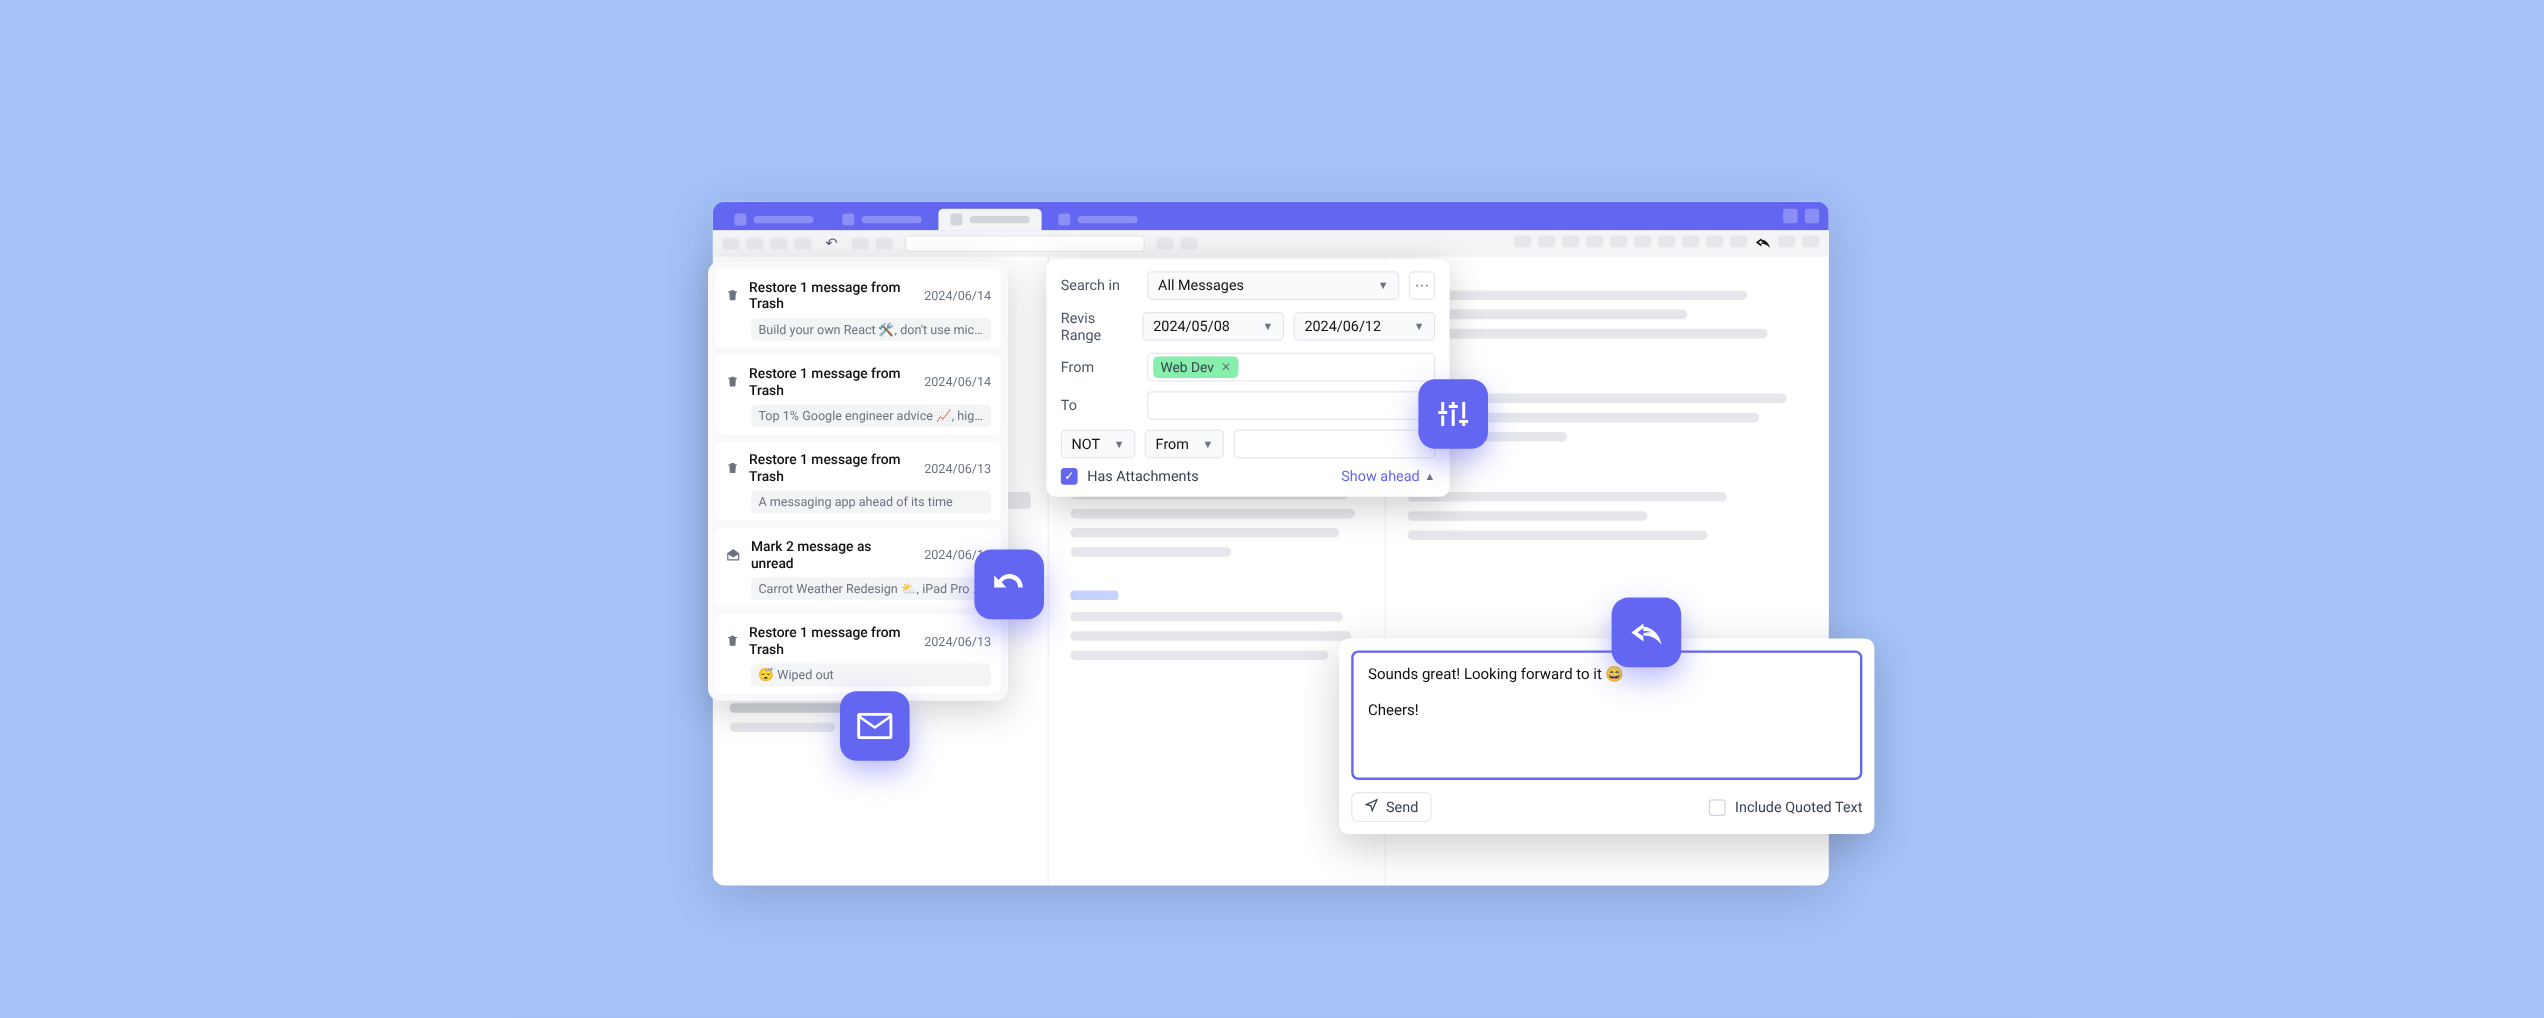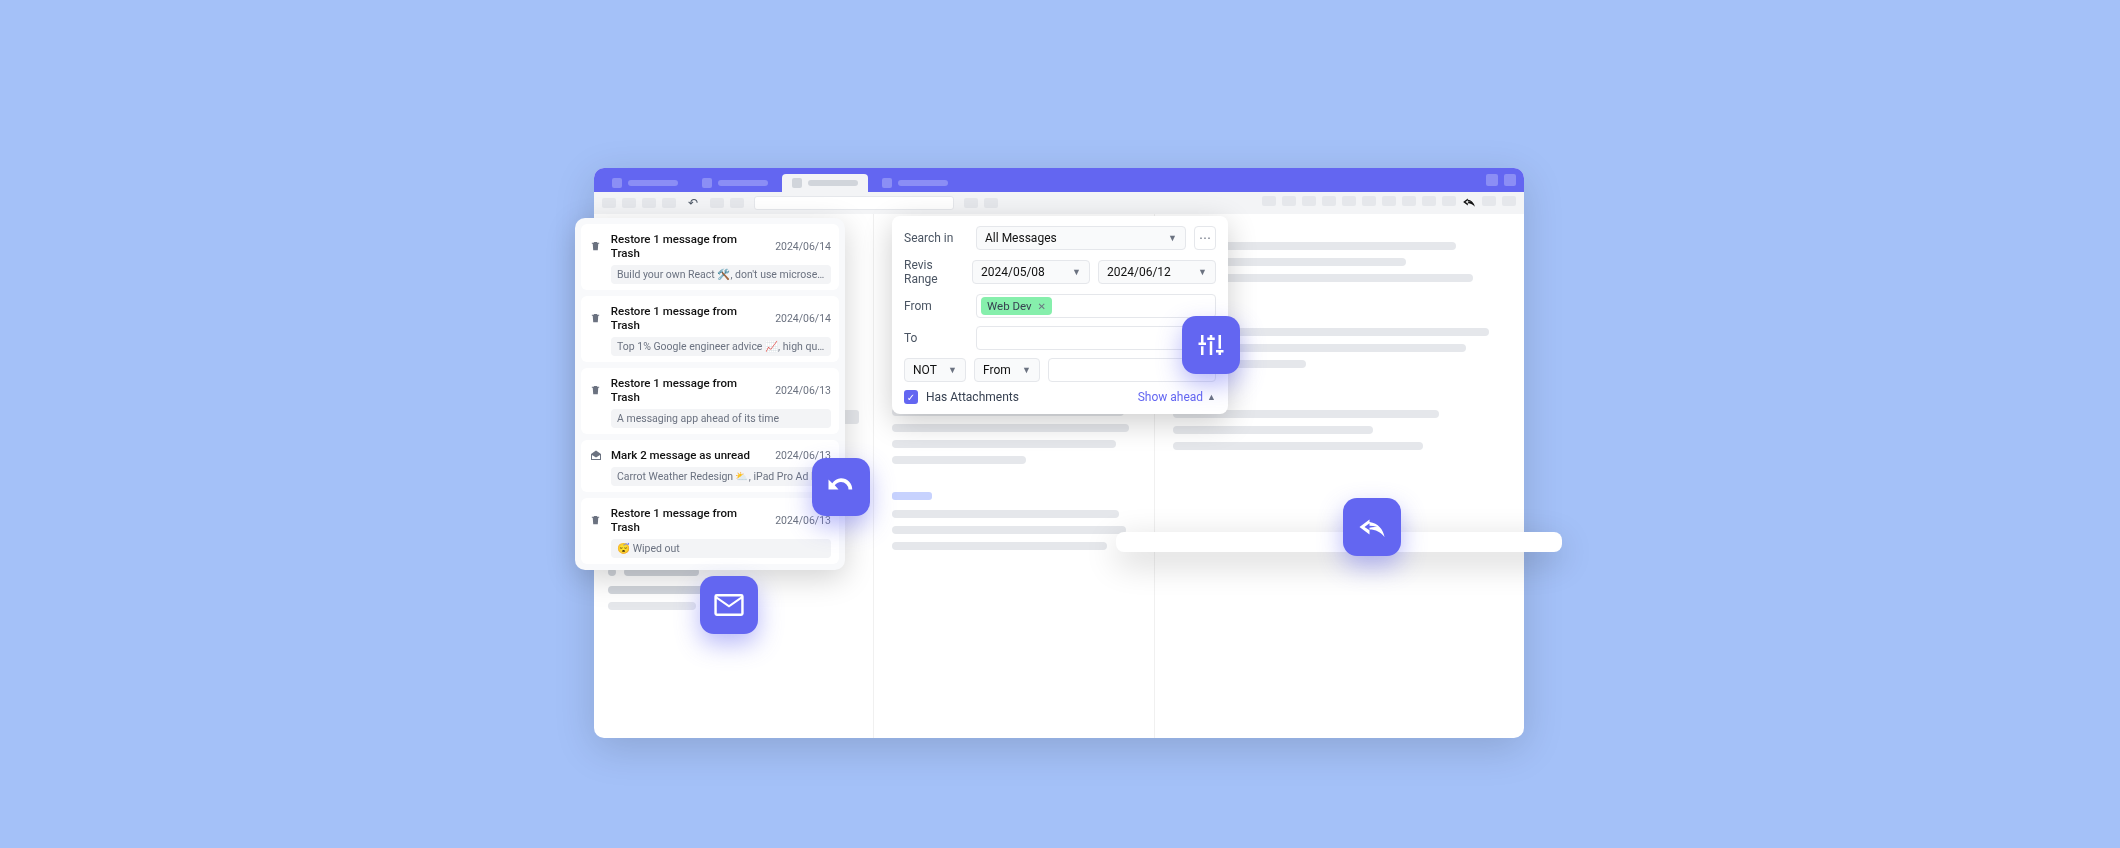--- a/index.html
+++ b/index.html
@@ -69,22 +69,22 @@
   .skel-dot{ width:8px;height:8px;border-radius:50%;background:#d1d5db;}
   .main-col{ flex:1; display:flex;}
   .msg-col{ flex:1; padding:24px 18px;}
   .msg-col .para{ margin-bottom:28px;}
   .msg-col .para-bold{ height:8px;width:40px;background:#c7d2fe;border-radius:3px;margin-bottom:10px;}
   .side-col{ width:370px; border-left:1px solid #f0f0f0; padding:20px 18px;}
 
   
   .history-popover{
     position:absolute;
-    left:299px; top:108px;
-    width:270px;
+    left:314px; top:108px;
+    width:250px;
     background:#f8f9fb;
     border-radius:10px;
     padding:6px;
     box-shadow:0 8px 30px rgba(0,0,0,0.18);
   }
   .hist-item{
     background:#fff; border-radius:6px; padding:8px 8px 6px; margin-bottom:6px;
   }
   .hist-head{ display:flex; align-items:center; gap:8px;}
   .hist-icon{ width:14px; display:flex; justify-content:center; color:#6b7280; font-size:11px;}
@@ -102,21 +102,20 @@
   .search-panel{
     position:absolute;
     left:596px; top:106px;
     width:336px;
     background:#fff;
     border-radius:8px;
     box-shadow:0 8px 30px rgba(0,0,0,0.20);
     padding:10px 12px;
     font-size:12px;
     color:#374151;
-    margin-left:20px;
   }
   .sp-row{ display:flex; align-items:center; gap:8px; margin-bottom:8px;}
   .sp-label{ width:64px; font-size:12px; color:#4b5563;}
   .sp-select{
     flex:1; height:24px; background:#f9fafb; border:1px solid #e5e7eb; border-radius:4px;
     display:flex; align-items:center; justify-content:space-between; padding:0 8px;
     font-size:12px; color:#111;
   }
   .sp-input{
     flex:1; height:24px; background:#fff; border:1px solid #e5e7eb; border-radius:4px;
@@ -446,20 +445,37 @@
         <span>Has Attachments</span>
       </label>
       <span class="showless">
         <span>Show ahead</span>
         <span class="chev">▲</span>
       </span>
     </div>
   </div>
 
   <div class="reply-box">
+    <div class="reply-text">Sounds great! Looking forward to it 😄
+
+Cheers!</div>
+    <div class="reply-foot">
+      <button class="send-btn">
+        <span>
+          <svg width="12" height="12" viewBox="0 0 24 24">
+              <path fill="none" stroke="#374151" stroke-width="2" d="M3 11 21 3l-8 18-2-8-8-2Z"></path>
+            </svg>
+        </span>
+        <span>Send</span>
+      </button>
+      <label class="quoted">
+        <span class="chk-empty"></span>
+        <span>Include Quoted Text</span>
+      </label>
+    </div>
   </div>
 
   <div class="app-tile tile-undo">
     <svg viewBox="0 0 24 24">
         <path d="M12 5a9 9 0 0 1 9 9h-3a6 6 0 0 0-6-6c-2.1 0-3.9 1-5 2.6L10 14H2V6l3 3a9 9 0 0 1 7-4Z"></path>
       </svg>
   </div>
   <div class="app-tile tile-sliders">
     <svg viewBox="0 0 24 24">
         <path d="M4 4h2v7H4V4Zm0 9h2v7H4v-7Zm7-9h2v3h-2V4Zm0 5h2v11h-2V9Zm7-5h2v11h-2V4Zm0 13h2v3h-2v-3ZM2 10h6v2H2v-2Zm7-4h6v2H9V6Zm7 10h6v2h-6v-2Z"></path>

